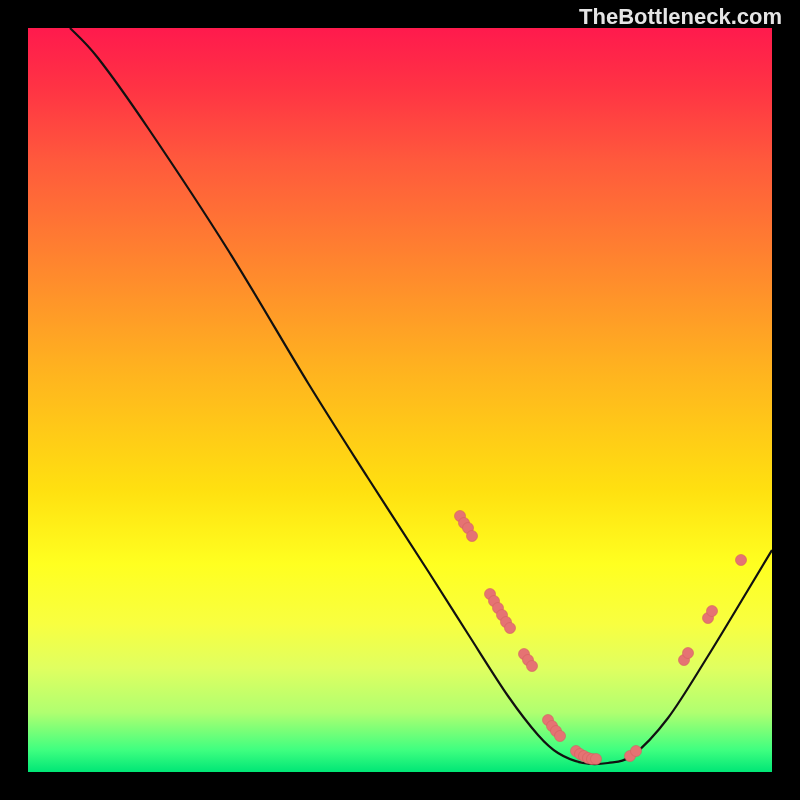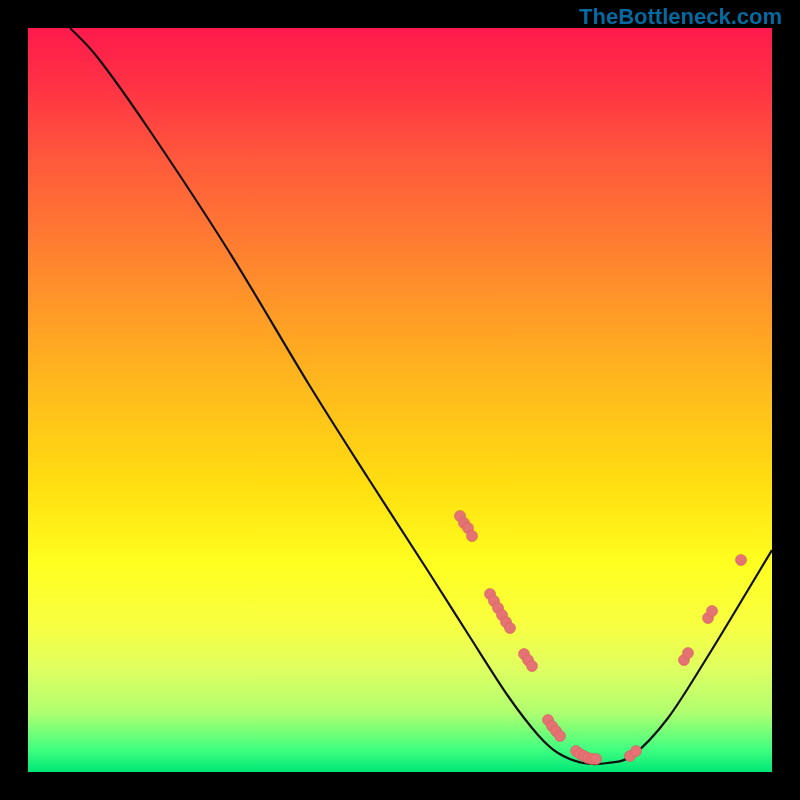--- a/index.html
+++ b/index.html
@@ -7,21 +7,21 @@
     width: 800px;
     height: 800px;
     background: #000;
     position: relative;
     font-family: Arial, sans-serif;
   }
   .watermark {
     position: absolute;
     top: 4px;
     right: 18px;
-    color: #0369a1;
+    color: #e5e5e5;
     font-size: 22px;
     font-weight: bold;
     z-index: 10;
   }
   .plot-area {
     position: absolute;
     top: 28px;
     left: 28px;
     width: 744px;
     height: 744px;

